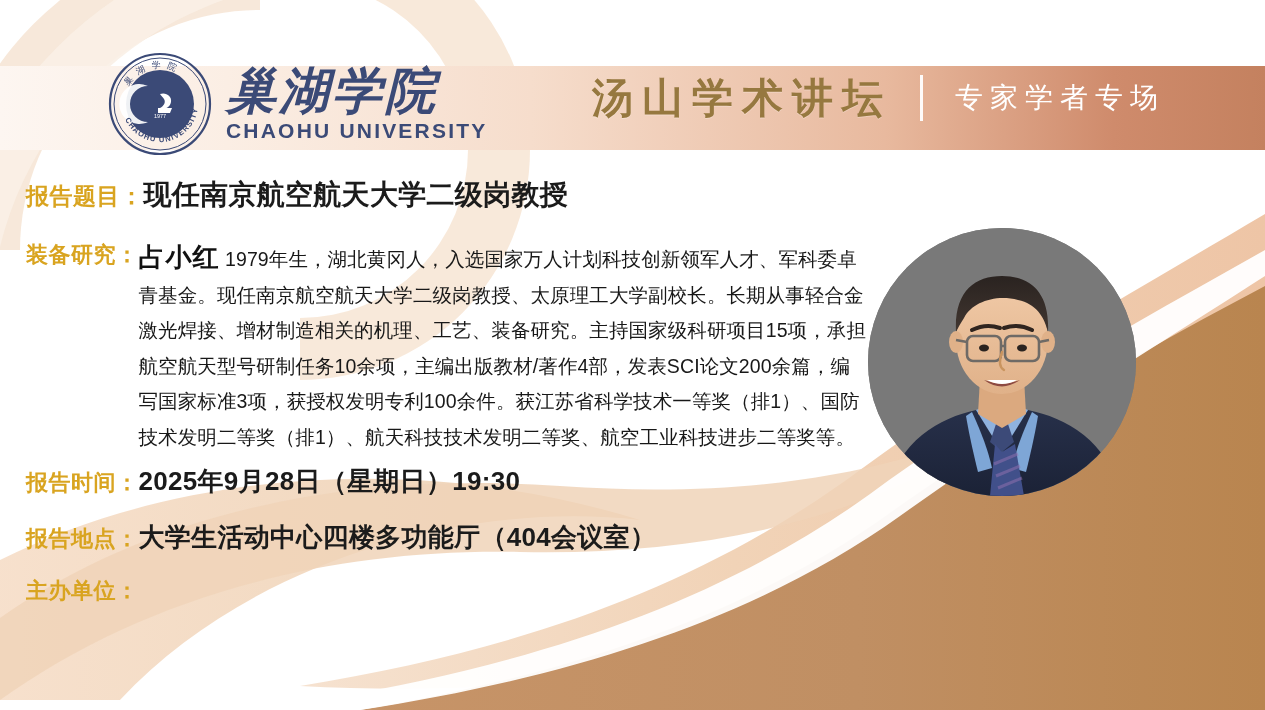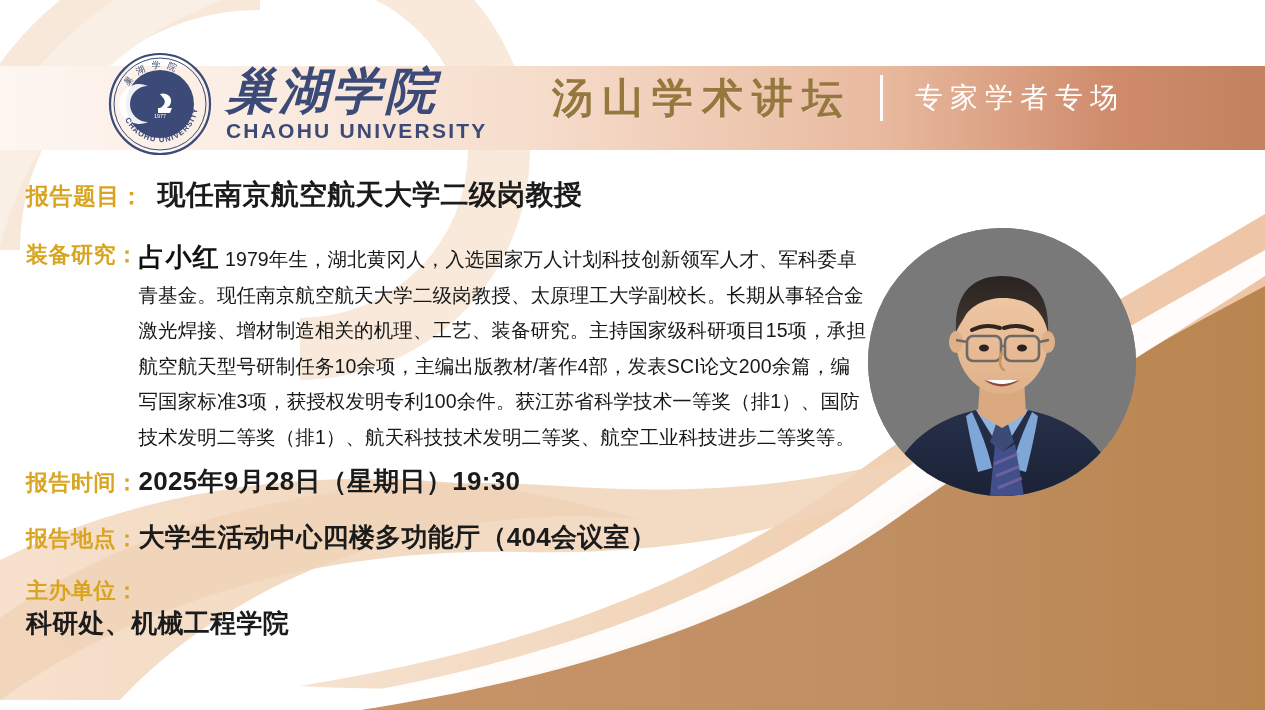--- a/index.html
+++ b/index.html
@@ -13,21 +13,21 @@
   
   .bg-layer{position:absolute;inset:0;z-index:0;}
   .bg-layer svg{display:block;width:1265px;height:710px;}
 
   
   .banner{
     position:absolute;left:0;top:66px;width:1265px;height:84px;z-index:2;
     background:linear-gradient(90deg,#fdf6f1 0%,#fbeee4 18%,#f6ddcc 42%,#e8b99e 70%,#cf8b6c 88%,#c4815f 100%);
   }
   .banner-inner{
-    position:absolute;left:552px;top:0;height:64px;
+    position:absolute;left:592px;top:0;height:64px;
     display:flex;align-items:center;gap:26px;text-align:right;
   }
   .banner-main{
     font-size:41px;font-weight:bold;color:#96783f;
     letter-spacing:9px;line-height:1;
     text-shadow:0 1px 0 rgba(255,255,255,.25);
   }
   .banner-div{
     width:3px;height:46px;background:#ffffff;opacity:.95;margin:0 6px 0 2px;
   }
@@ -58,21 +58,21 @@
   .row{position:absolute;display:flex;align-items:baseline;}
   .label{
     color:#d9a420;font-size:22px;font-weight:bold;white-space:nowrap;
     letter-spacing:.5px;
   }
   .value-strong{
     color:#1b1b1b;font-size:26px;font-weight:bold;white-space:nowrap;
     letter-spacing:.3px;
   }
 
-  .row-title{left:26px;top:176px;gap:14px;}
+  .row-title{left:26px;top:176px;}
   .row-title .label{font-size:23px;}
   .row-title .value-strong{font-size:28px;}
 
   .row-bio{left:26px;top:240px;width:860px;align-items:flex-start;}
   .bio-body{margin-left:0;width:728px;}
   .bio-name{
     font-size:26px;font-weight:bold;color:#111111;letter-spacing:1px;
   }
   .bio-text{
     font-size:19.5px;color:#181818;line-height:35.5px;letter-spacing:.1px;
@@ -255,17 +255,16 @@
       <span class="value-strong">2025年9月28日（星期日）19:30</span>
     </div>
 
     <div class="row row-place">
       <span class="label">报告地点：</span>
       <span class="value-strong">大学生活动中心四楼多功能厅（404会议室）</span>
     </div>
 
     <div class="row row-host">
       <span class="label">主办单位：</span>
-      <span class="value-strong">科研处、机械工程学院</span>
     </div>
 
   </div>
 </div>
 
 </body></html>

